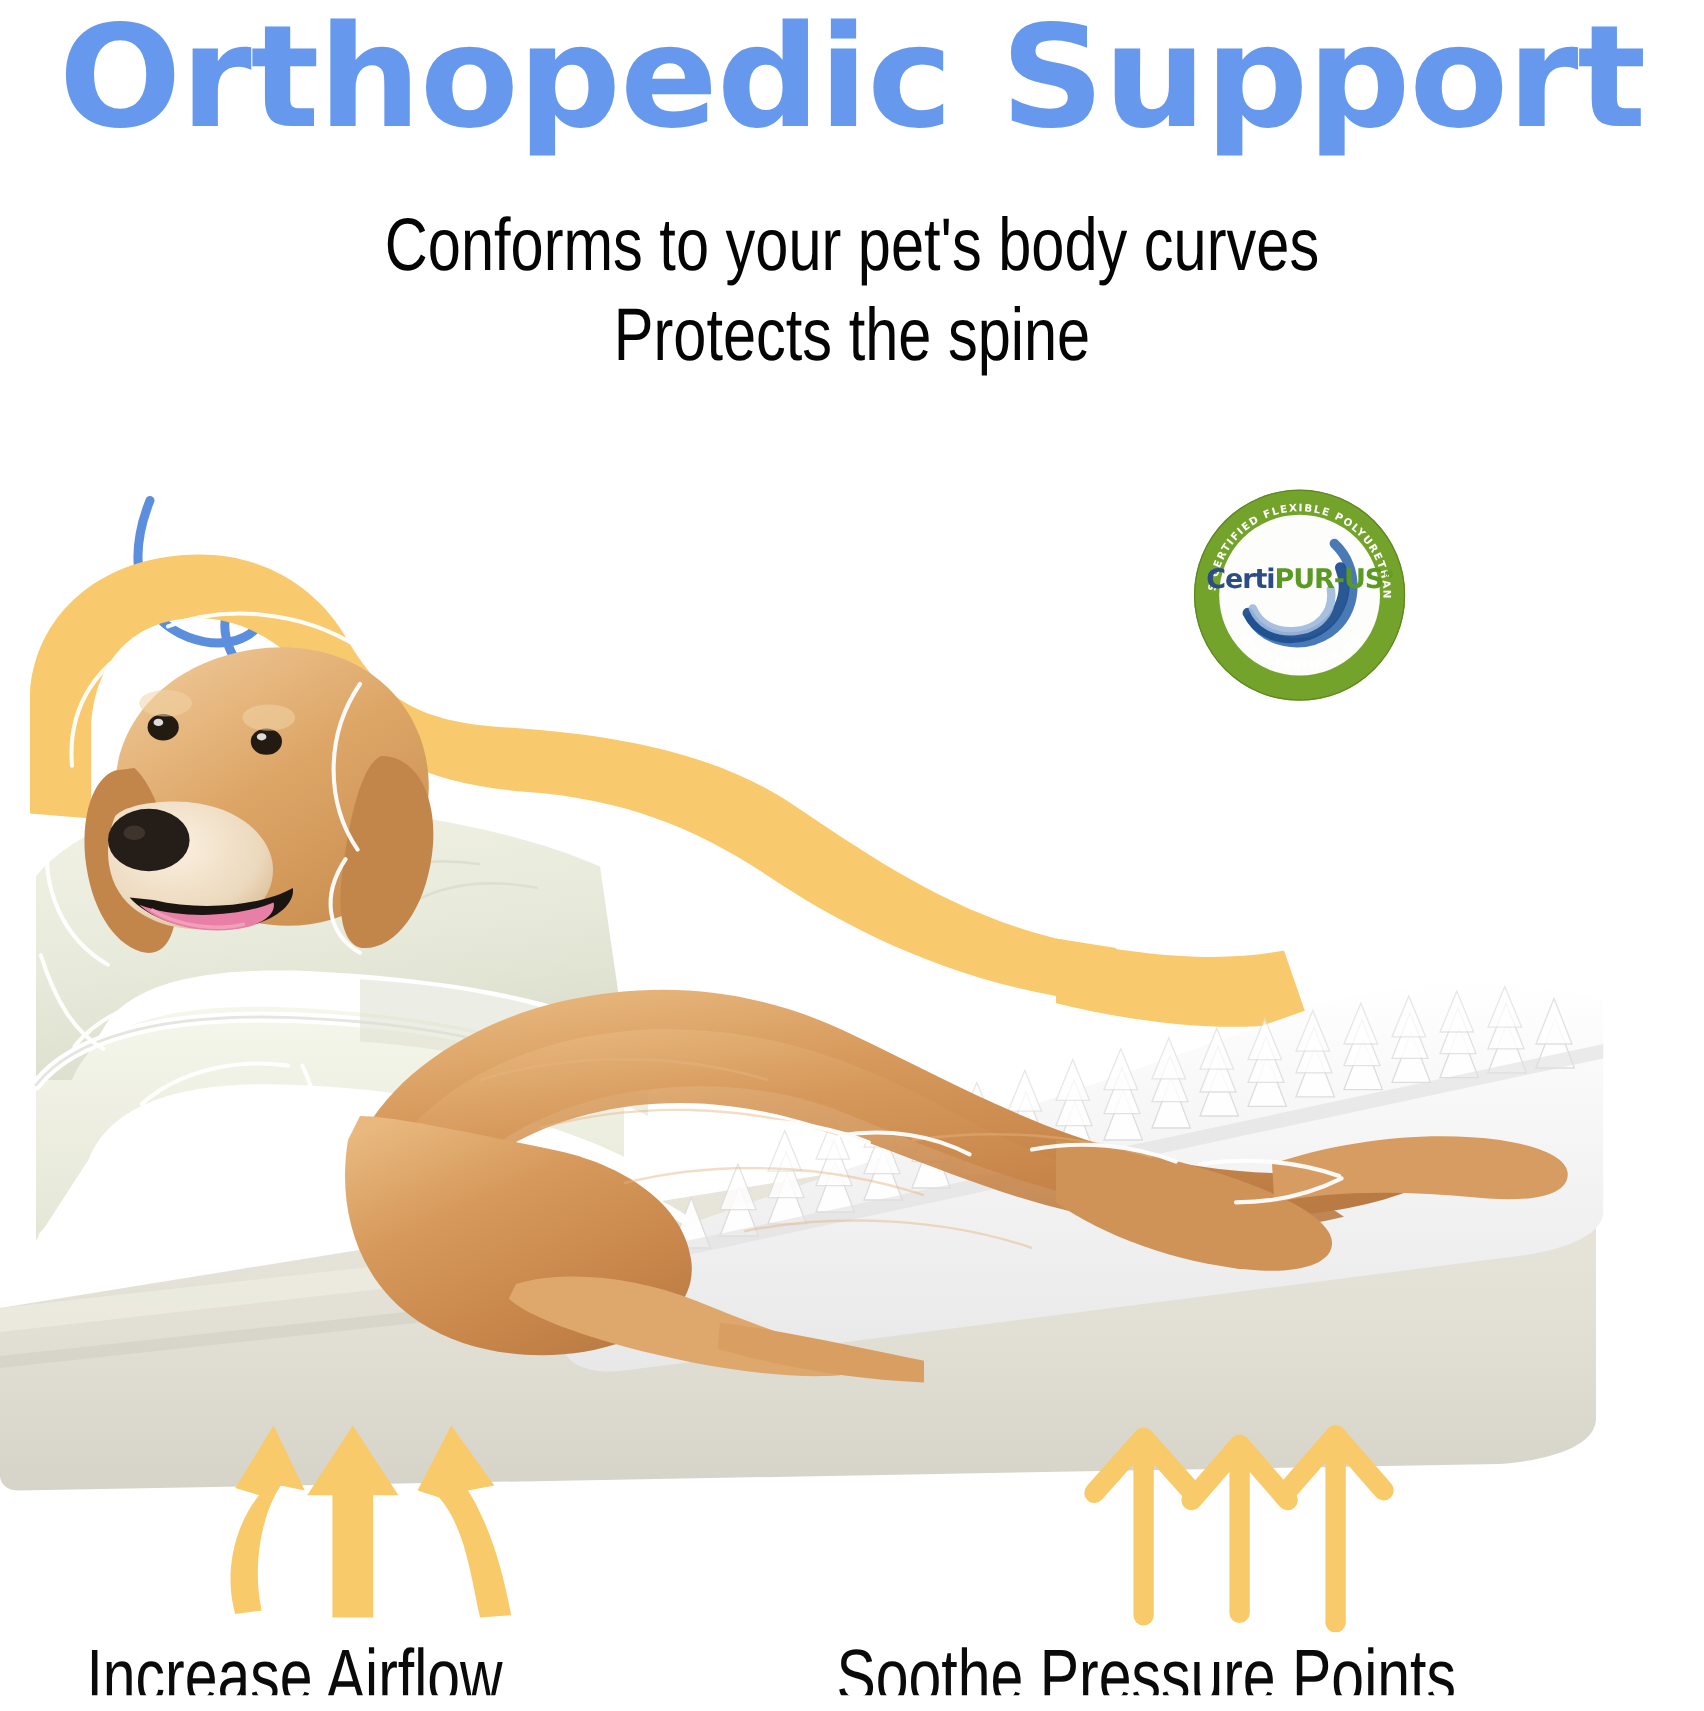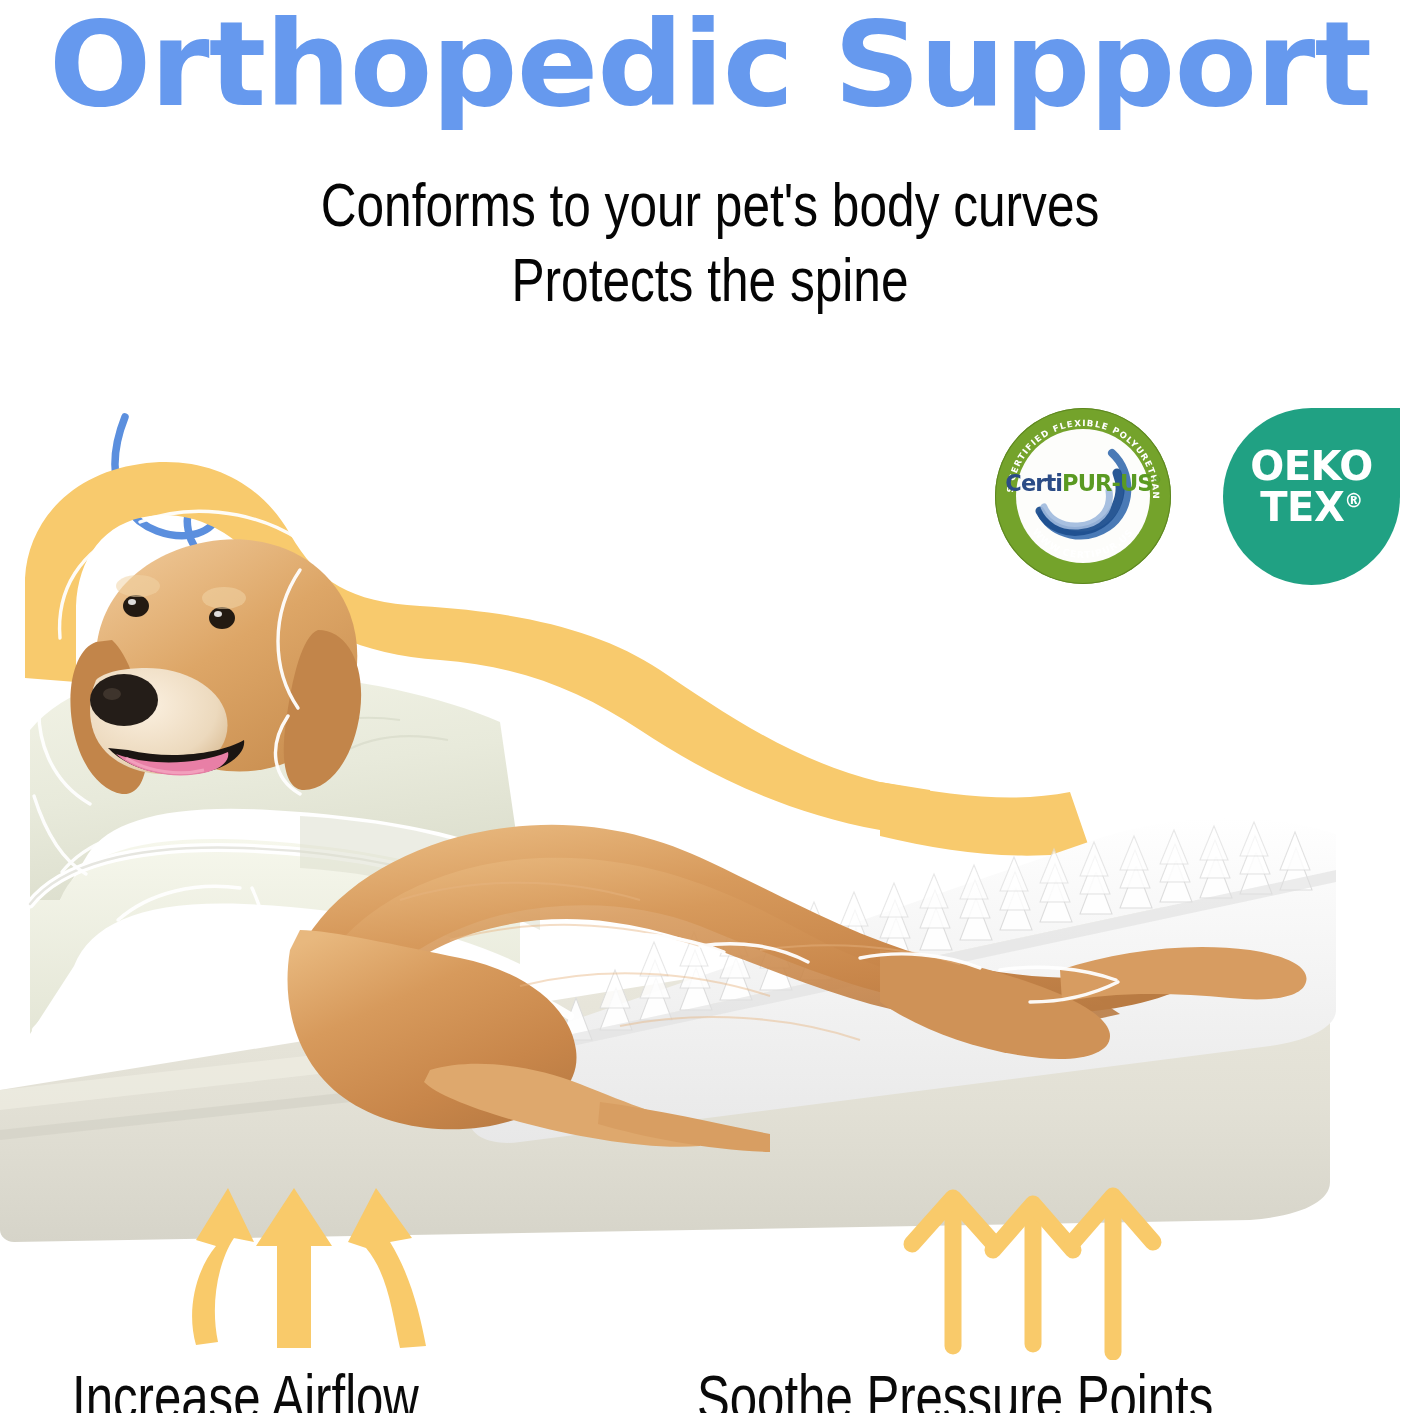--- a/index.html
+++ b/index.html
@@ -207,26 +207,20 @@
         </defs>
         <text font-family="DejaVu Sans, sans-serif" font-size="8.6" font-weight="700" fill="#ffffff" letter-spacing="1.25">
           <textPath href="#arcTop" startOffset="50%" text-anchor="middle">CONTAINS CERTIFIED FLEXIBLE POLYURETHANE FOAM</textPath>
         </text>
         <text font-family="DejaVu Sans, sans-serif" font-size="9.2" font-weight="700" fill="#ffffff" letter-spacing="1.1">
           <textPath href="#arcBot" startOffset="50%" text-anchor="middle">WWW.CERTIPUR.US</textPath>
         </text>
       </svg>
     </div>
 
-    <div class="oeko">
-      <div class="txt">
-        <div>OEKO</div>
-        <div><span>TEX</span><span class="reg">®</span></div>
-      </div>
-    </div>
   </div>
 
   <div class="photo">
     <svg viewBox="0 0 1420 830" width="1420" height="830">
       <defs>
         <linearGradient id="gBolster" x1="0" y1="0" x2="0.3" y2="1">
           <stop offset="0%" stop-color="#f2f3e6"></stop>
           <stop offset="55%" stop-color="#e8eadb"></stop>
           <stop offset="100%" stop-color="#dcdecd"></stop>
         </linearGradient>

